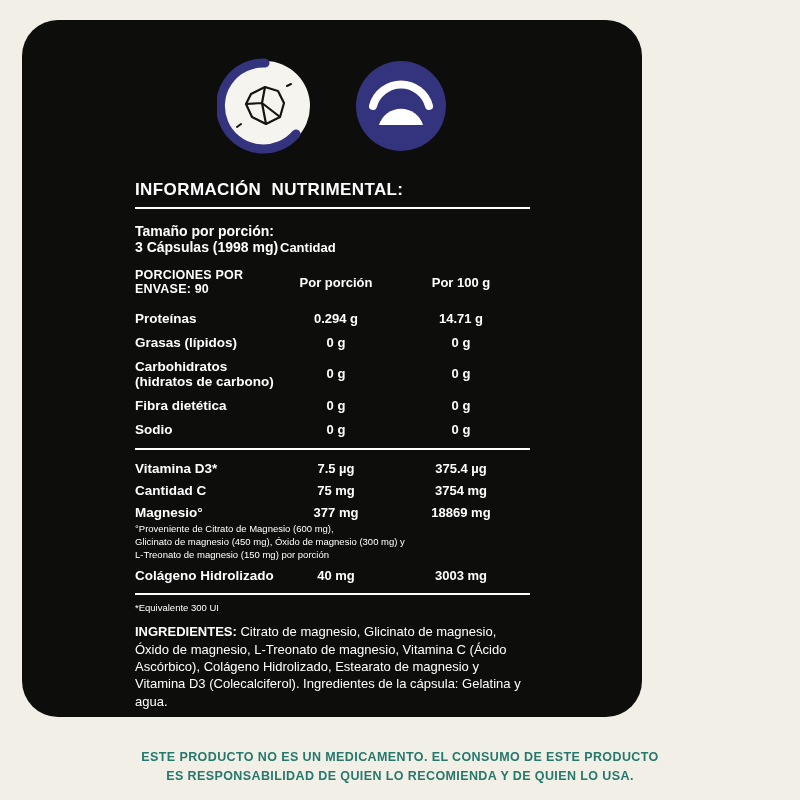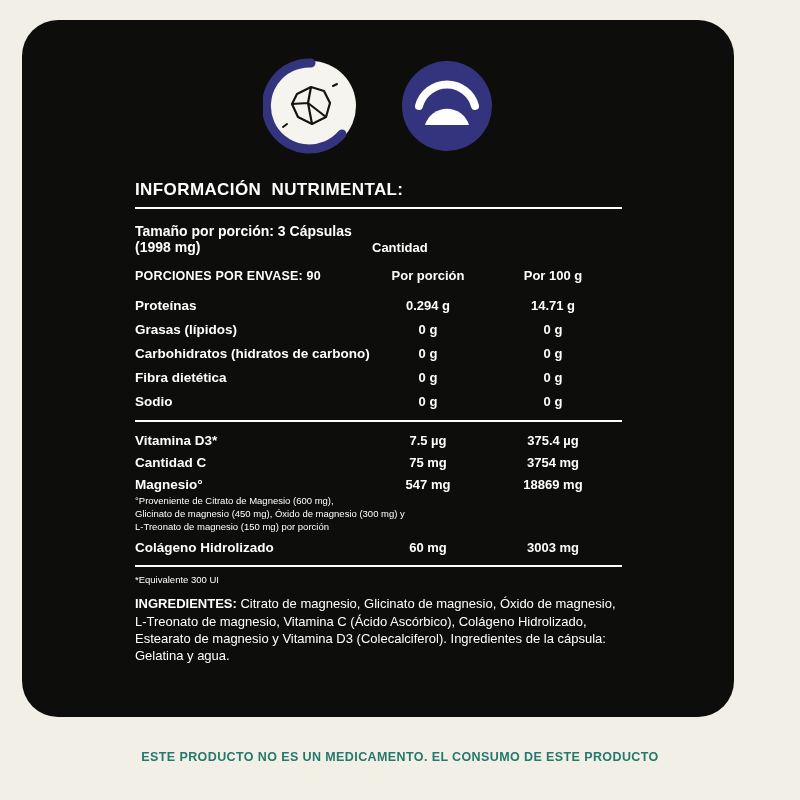--- a/index.html
+++ b/index.html
@@ -6,21 +6,21 @@
   html, body { width: 800px; height: 800px; }
   body {
     background: #f2efe7;
     font-family: "Liberation Sans", sans-serif;
     position: relative;
     overflow: hidden;
   }
   .card {
     position: absolute;
     left: 22px; top: 20px;
-    width: 712px; height: 697px;
+    width: 620px; height: 697px;
     background: #0d0d0b;
     border-radius: 36px;
   }
   .badges {
     display: flex;
     justify-content: center;
     align-items: center;
     gap: 42px;
     padding-top: 38px;
   }
@@ -156,37 +156,38 @@
         <div class="cell">7.5 µg</div>
         <div class="cell">375.4 µg</div>
       </div>
       <div class="trow">
         <div class="label">Cantidad C</div>
         <div class="cell">75 mg</div>
         <div class="cell">3754 mg</div>
       </div>
       <div class="trow">
         <div class="label">Magnesio°</div>
-        <div class="cell">547 mg</div>
+        <div class="cell">377 mg</div>
         <div class="cell">18869 mg</div>
       </div>
       <div class="footnote">°Proveniente de Citrato de Magnesio (600 mg),
 Glicinato de magnesio (450 mg), Óxido de magnesio (300 mg) y
 L-Treonato de magnesio (150 mg) por porción</div>
       <div class="trow">
         <div class="label">Colágeno Hidrolizado</div>
-        <div class="cell">60 mg</div>
+        <div class="cell">40 mg</div>
         <div class="cell">3003 mg</div>
       </div>
     </div>
 
     <div class="divider"></div>
 
     <div class="equiv-note">*Equivalente 300 UI</div>
 
     <p class="ingredients"><span class="ing-label">INGREDIENTES:</span> <span>Citrato de magnesio, Glicinato de magnesio, Óxido de magnesio, L-Treonato de magnesio, Vitamina C (Ácido Ascórbico), Colágeno Hidrolizado, Estearato de magnesio y Vitamina D3 (Colecalciferol). Ingredientes de la cápsula: Gelatina y agua.</span></p>
 
   </div>
 </div>
 
 <div class="footer">
   <div>ESTE PRODUCTO NO ES UN MEDICAMENTO. EL CONSUMO DE ESTE PRODUCTO</div>
+  <div>ES RESPONSABILIDAD DE QUIEN LO RECOMIENDA Y DE QUIEN LO USA.</div>
 </div>
 
 </body></html>

